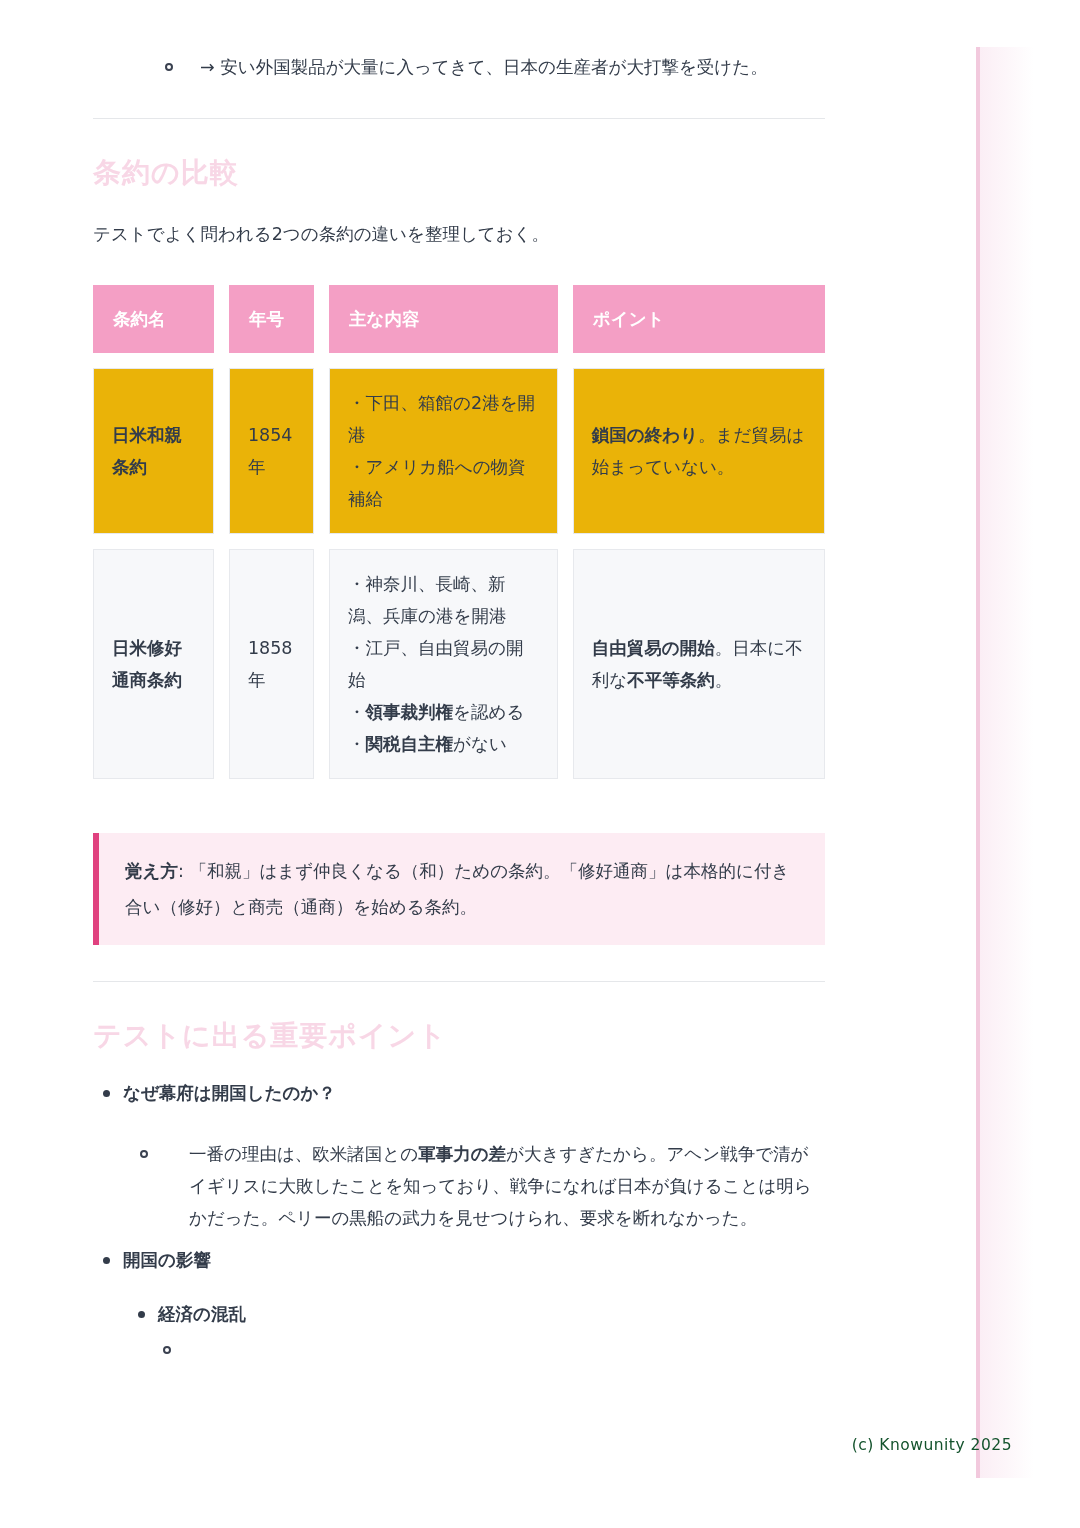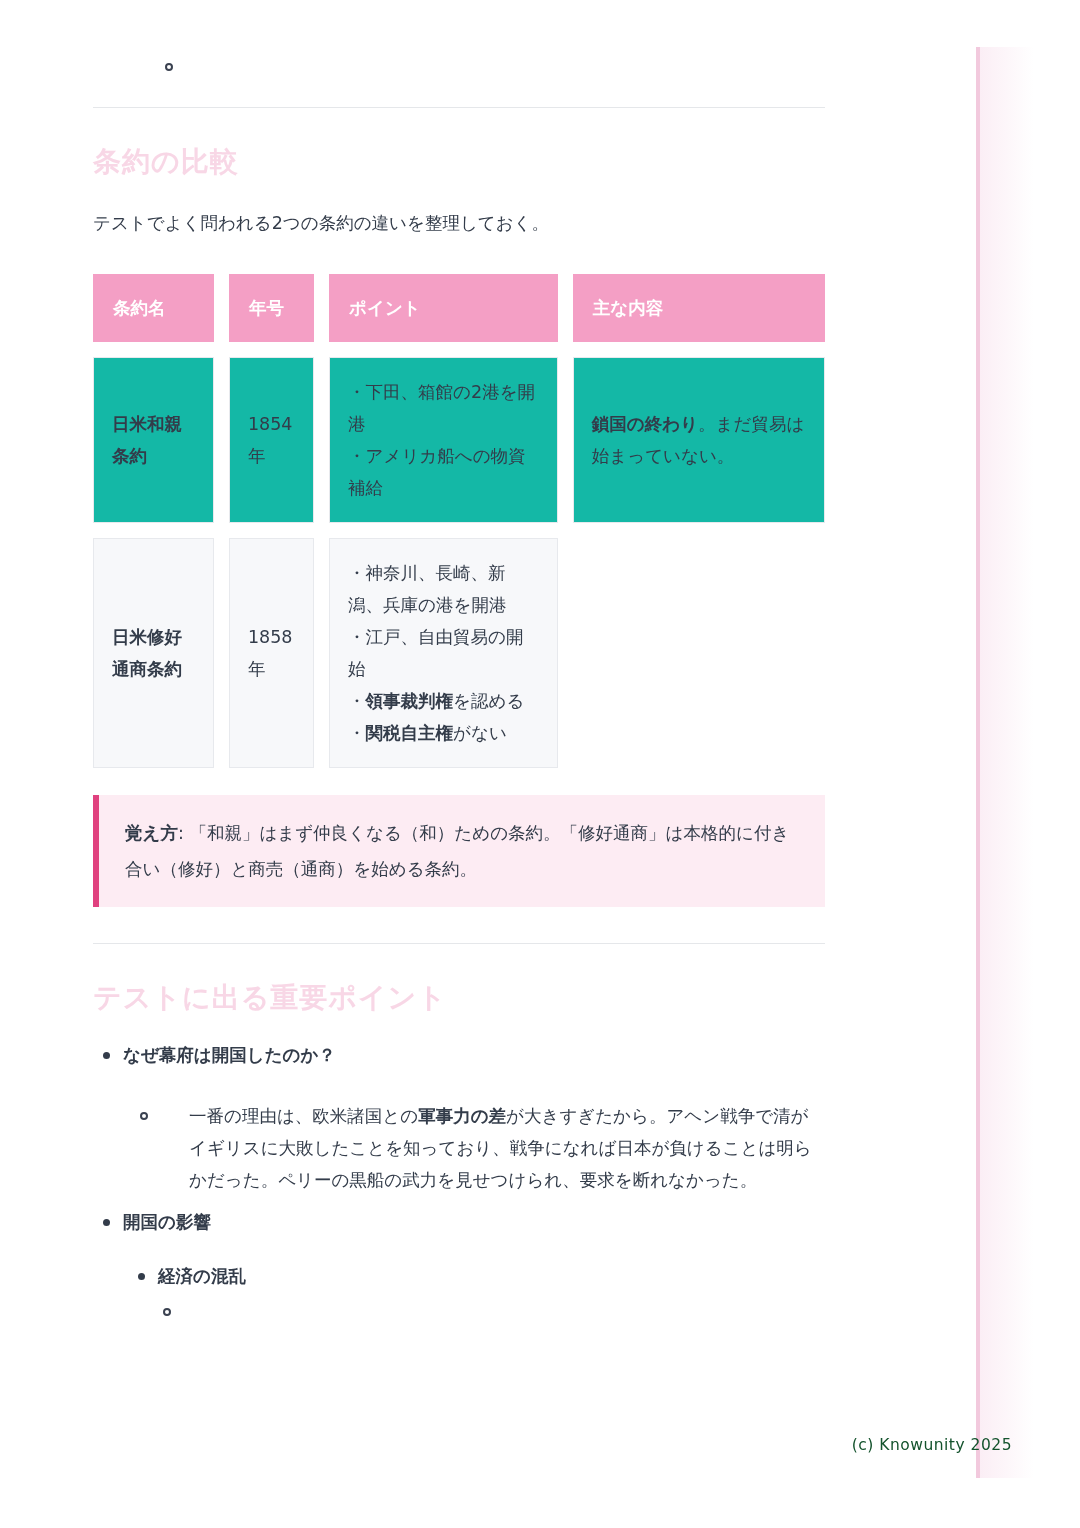--- a/index.html
+++ b/index.html
@@ -60,27 +60,27 @@
     gap:15px;
   }
   .th {
     background:#f49fc5; color:#ffffff; font-weight:600;
     padding:21px 20px; line-height:26px; font-size:17.5px;
   }
   .td {
     border:1px solid #e7e9ed; padding:18px 18px;
     display:flex; align-items:center; line-height:32px;
   }
-  .row-a { background:#14b8a6; }
+  .row-a { background:#eab308; }
   .row-b { background:#f7f8fa; }
   .cell-name { font-weight:700; }
 
   
   .callout {
-    margin-top:27px; width:732px;
+    margin-top:54px; width:732px;
     background:#fdecf3; border-left:6px solid #e0417f;
     padding:20px 26px; line-height:36px;
   }
 
   
   .q-item { margin-top:27px; line-height:26px; font-weight:700; }
   .q-item .marker { margin-left:10px; margin-top:10px; }
   .q-item .li-text { margin-left:13px; }
 
   .ans-item { margin-top:32px; line-height:32px;gap:29px; }
@@ -107,33 +107,34 @@
 </head>
 <body>
 
 <div class="edge-tint"></div>
 <div class="edge-line"></div>
 
 <div class="content">
 
   <div class="li intro-li">
     <span class="marker circ"></span>
+    <div class="li-text"><span>→ 安い外国製品が大量に入ってきて、日本の生産者が大打撃を受けた。</span></div>
   </div>
 
   <hr class="divider divider-1">
 
   <div class="h-pink h1-cmp">条約の比較</div>
 
   <div class="lead">テストでよく問われる2つの条約の違いを整理しておく。</div>
 
   <div class="treaty-table">
     <div class="th">条約名</div>
     <div class="th">年号</div>
+    <div class="th">主な内容</div>
     <div class="th">ポイント</div>
-    <div class="th">主な内容</div>
 
     <div class="td row-a cell-name">
       <div>日米和親条約</div>
     </div>
     <div class="td row-a">
       <div>1854年</div>
     </div>
     <div class="td row-a">
       <div>
         <div><span>・下田、箱館の2港を開港</span></div>
@@ -151,20 +152,23 @@
       <div>1858年</div>
     </div>
     <div class="td row-b">
       <div>
         <div><span>・神奈川、長崎、新潟、兵庫の港を開港</span></div>
         <div><span>・江戸、自由貿易の開始</span></div>
         <div><span>・</span><span class="b">領事裁判権</span><span>を認める</span></div>
         <div><span>・</span><span class="b">関税自主権</span><span>がない</span></div>
       </div>
     </div>
+    <div class="td row-b">
+      <div><span class="b">自由貿易の開始</span><span>。日本に不利な</span><span class="b">不平等条約</span><span>。</span></div>
+    </div>
   </div>
 
   <div class="callout">
     <div><span class="b">覚え方</span><span>: 「和親」はまず仲良くなる（和）ための条約。「修好通商」は本格的に付き合い（修好）と商売（通商）を始める条約。</span></div>
   </div>
 
   <hr class="divider divider-2">
 
   <div class="h-pink h2-pts">テストに出る重要ポイント</div>
 

